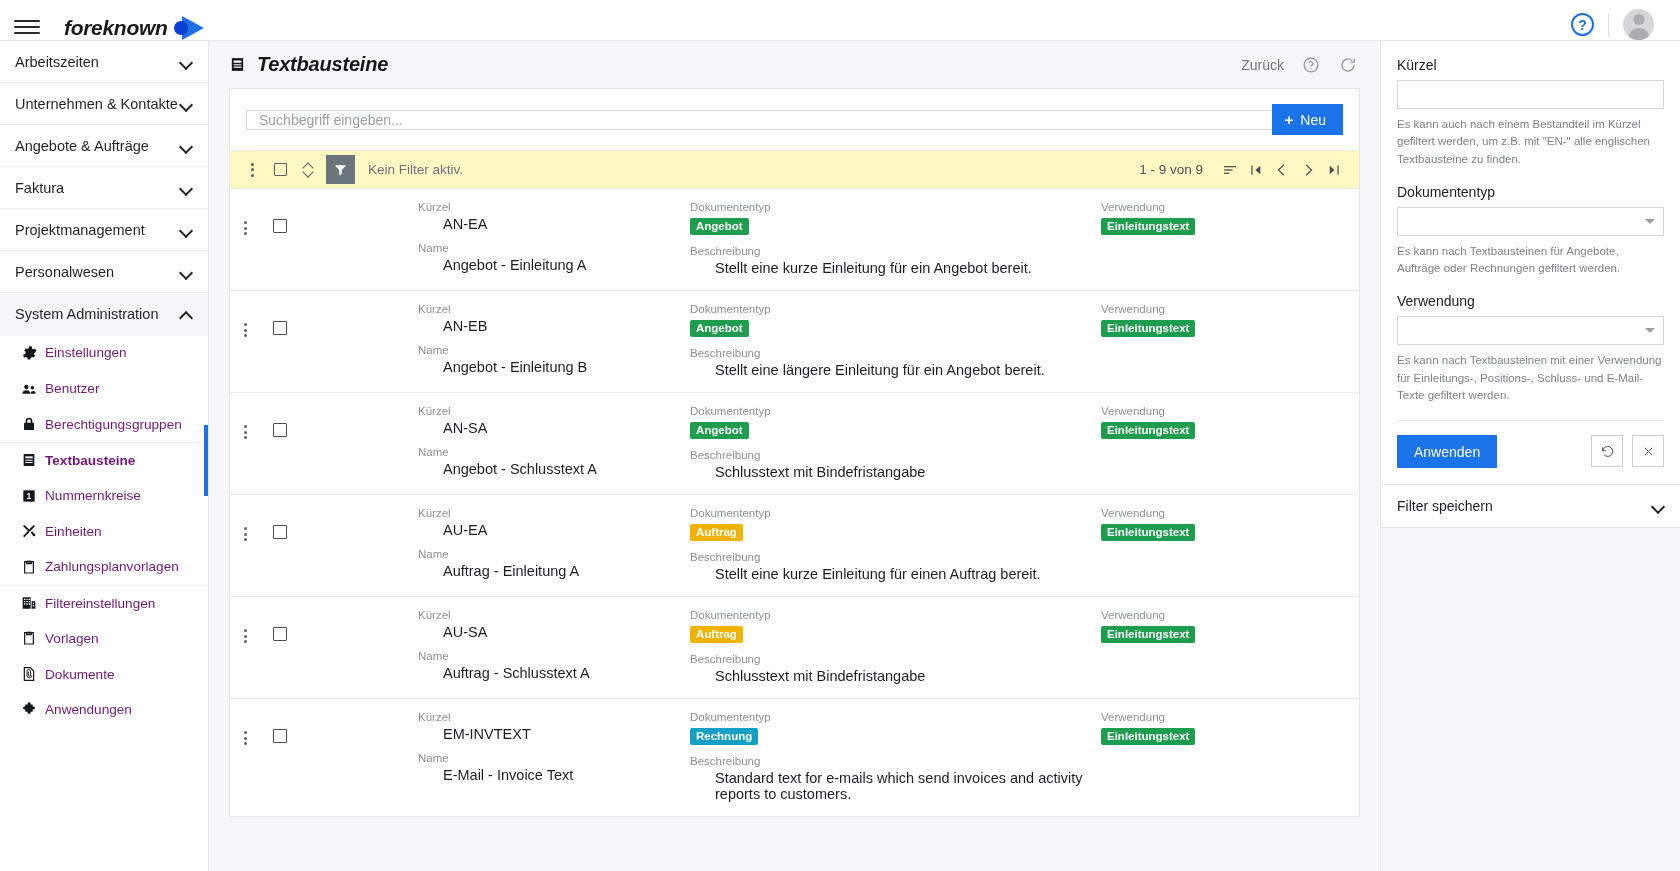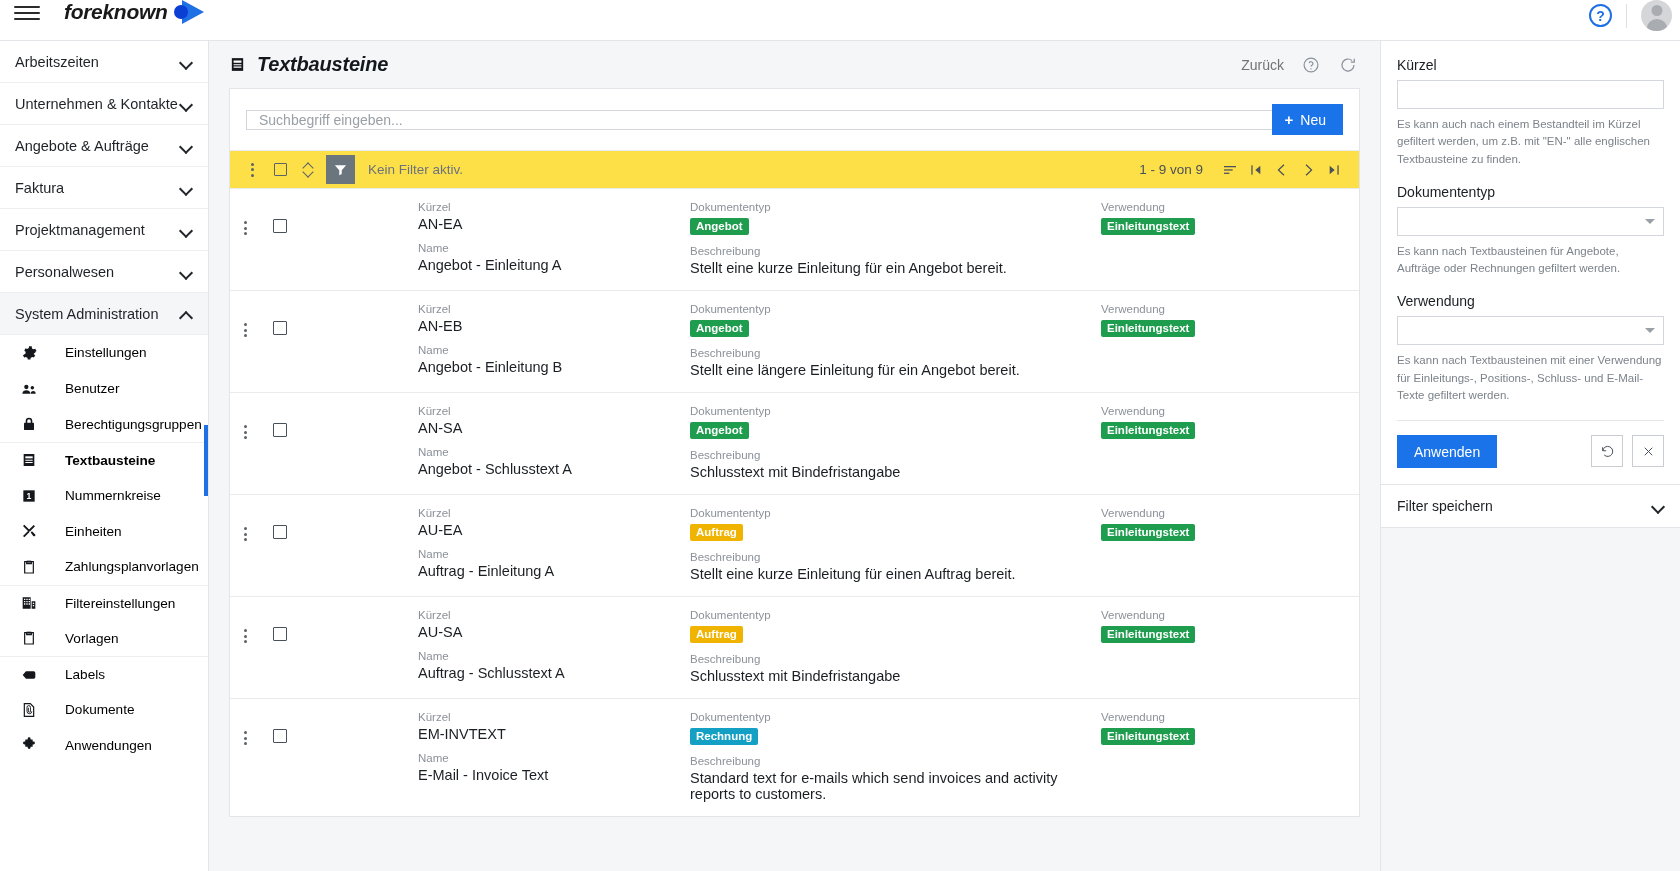--- a/index.html
+++ b/index.html
@@ -11,22 +11,22 @@
     font-family: "Liberation Sans", sans-serif;
     -webkit-font-smoothing: antialiased;
   }
   .app { width: 1680px; height: 871px; display: flex; flex-direction: column; }
 
   
   .topbar {
     height: 41px; flex: 0 0 41px;
     background: #ffffff;
     border-bottom: 1px solid #e3e5e8;
-    display: flex; align-items: flex-start;
-    padding: 0 8px 0 14px;
+    display: flex; align-items: flex-end;
+    padding: 0 26px 0 14px;
   }
   .hamburger { width: 26px; height: 26px; display: flex; flex-direction: column; justify-content: center; gap: 4px; cursor: pointer; }
   .hamburger i { display: block; height: 2px; background: #2b2b2b; border-radius: 1px; }
   .brand { display: flex; align-items: center; margin-left: 24px; gap: 7px; }
   .brand-word {
     font-size: 21px; font-style: italic; font-weight: bold;
     color: #1a1a1a; letter-spacing: -0.3px;
   }
   .brand-mark { position: relative; width: 30px; height: 24px; }
   .brand-mark .tri {
@@ -89,22 +89,22 @@
   .chev::before {
     content:""; position: absolute; left: 1px; top: 2px;
     width: 8px; height: 8px;
     border-right: 2px solid #22262b; border-bottom: 2px solid #22262b;
     transform: rotate(45deg);
   }
   .chev.up::before { transform: rotate(-135deg); top: 5px; }
 
   .nav-item {
     height: 35.7px; display: flex; align-items: center;
-    padding: 0 12px 0 20px; gap: 28px;
-    font-size: 13.6px; color: #000000;
+    padding: 0 12px 0 20px; gap: 8px;
+    font-size: 13.6px; color: #701a75;
     cursor: pointer; position: relative;
   }
   .nav-item.sep-top { border-top: 1px solid #eceef0; }
   .nav-item.active { font-weight: bold; }
   .nav-item.active::after {
     content:""; position: absolute; right: 0; top: -18px; bottom: -18px;
     width: 4px; background: #1f6fe5;
   }
   .nav-ico { width: 17px; height: 17px; flex: 0 0 17px; display:flex; align-items:center; justify-content:center; }
   .nav-ico svg { width: 16px; height: 16px; fill: #14181d; }
@@ -145,21 +145,21 @@
     height: 31px; background: #1a73e8; color: #fff;
     border: none; padding: 0 17px 0 13px;
     font-size: 14px; display: flex; align-items: center; gap: 7px;
     cursor: pointer; font-family: "Liberation Sans", sans-serif;
   }
   .new-btn .plus { font-size: 15px; font-weight: bold; line-height: 1; }
 
   .list-toolbar {
     height: 38px; display: flex; align-items: center;
     border-top: 1px solid #e9ebed;
-    background: #fde047; padding: 0 12px 0 8px; gap: 0;
+    background: #fef9c3; padding: 0 12px 0 8px; gap: 0;
   }
   .tb-btn { width: 28px; height: 28px; display:flex; align-items:center; justify-content:center; cursor:pointer; }
   .dots-v { display: flex; flex-direction: column; gap: 2.5px; }
   .dots-v i { width: 3px; height: 3px; border-radius: 50%; background: #5c6269; display:block; }
   .sq-check { width: 13px; height: 13px; border: 1.5px solid #5c6269; border-radius: 1px; }
   .updown { position: relative; width: 12px; height: 16px; }
   .updown::before, .updown::after {
     content:""; position: absolute; left: 2px; width: 7px; height: 7px;
     border-left: 1.6px solid #5c6269; border-top: 1.6px solid #5c6269;
   }
@@ -188,21 +188,21 @@
   .row:first-child { border-top: 1px solid #e9ebed; }
   .row-handle { width: 30px; flex: 0 0 30px; display: flex; justify-content: center; padding-top: 20px; cursor: pointer; }
   .row-check { width: 40px; flex: 0 0 40px; display: flex; justify-content: center; padding-top: 18px; }
   .row-check .sq { width: 14px; height: 14px; border: 1.4px solid #4a5059; border-radius: 1px; cursor: pointer; }
   .row-cols { flex: 1; display: flex; min-width: 0; padding-left: 118px; }
   .col { min-width: 0; }
   .col-a { flex: 0 0 272px; }
   .col-b { flex: 1; min-width: 0; }
   .col-c { flex: 0 0 258px; }
   .fld-label { font-size: 11.5px; color: #8b9199; margin-bottom: 3px; }
-  .fld-val { font-size: 14.5px; color: #1b1f24; }
+  .fld-val { font-size: 14.5px; color: #1b1f24; margin-left: 25px; }
   .fld-block { margin-bottom: 10px; }
   .fld-block:last-child { margin-bottom: 0; }
   .badge {
     display: inline-block; font-size: 11.5px; font-weight: bold;
     color: #fff; padding: 2px 6px 3px 6px; border-radius: 2px;
     line-height: 1.05;
   }
 
   
   .filters {
@@ -389,28 +389,20 @@
       </div>
       <div class="nav-item">
         <span class="nav-ico">
           <svg viewBox="0 0 24 24">
               <path d="M8.5 2.5h7v3h-7z"></path>
               <path d="M5.5 4h3v3h7V4h3v17h-13z" fill="none" stroke="#14181d" stroke-width="1.8"></path>
             </svg>
         </span>
         <span>Vorlagen</span>
       </div>
-      <div class="nav-item sep-top">
-        <span class="nav-ico">
-          <svg viewBox="0 0 24 24">
-              <path d="M2.5 12l5-5.5H19a2.5 2.5 0 012.5 2.5v6A2.5 2.5 0 0119 17.5H7.5z"></path>
-            </svg>
-        </span>
-        <span>Labels</span>
-      </div>
       <div class="nav-item">
         <span class="nav-ico">
           <svg viewBox="0 0 24 24">
               <path d="M5 2.5h9l5 5v14H5z" fill="none" stroke="#14181d" stroke-width="1.8"></path>
               <path d="M11 8.5v5.2a1.6 1.6 0 003.2 0V8a2.6 2.6 0 10-5.2 0v6a3.6 3.6 0 007.2 0" fill="none" stroke="#14181d" stroke-width="1.4"></path>
             </svg>
         </span>
         <span>Dokumente</span>
       </div>
       <div class="nav-item">

